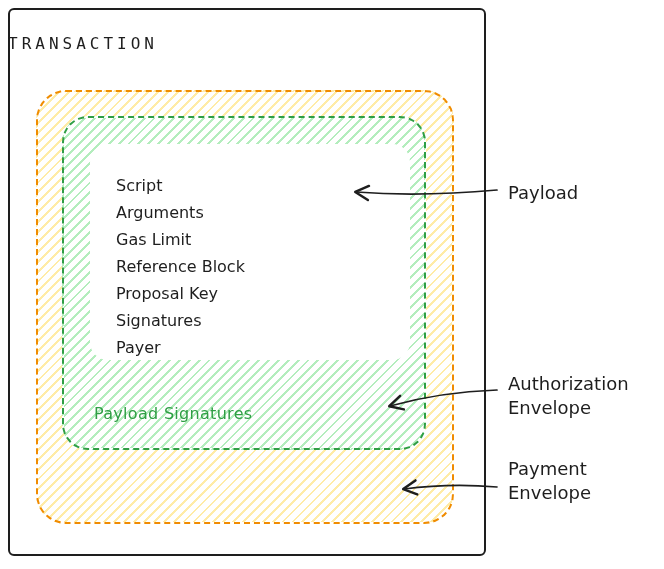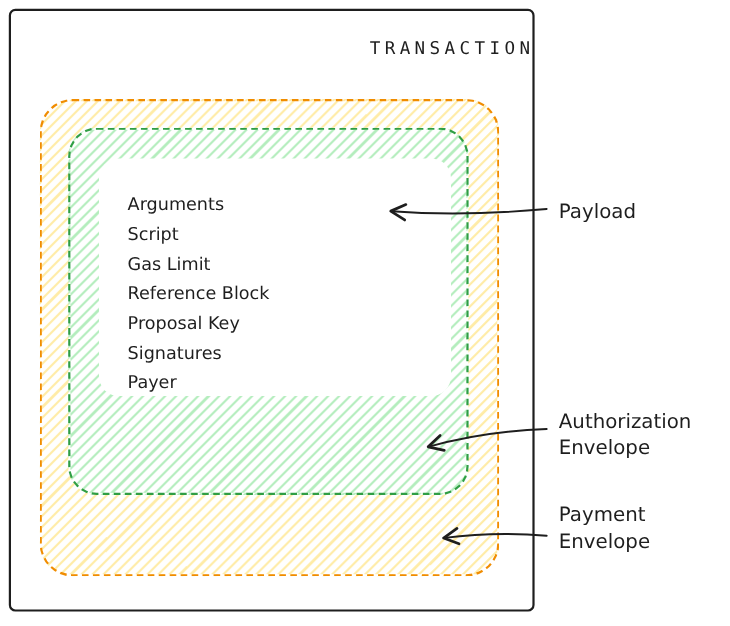--- a/index.html
+++ b/index.html
@@ -23,21 +23,21 @@
     width: 478px; height: 548px;
     border: 2.5px solid #1e1e1e;
     border-radius: 6px;
     background: #ffffff;
     box-sizing: border-box;
   }
   .diagram-title {
     position: absolute;
     left: 8px; top: 34px;
     width: 478px;
-    text-align: right;
+    text-align: left;
     font-family: "DejaVu Sans Mono", "Liberation Mono", monospace;
     font-size: 16px;
     letter-spacing: 4px;
     font-weight: 500;
     color: #1e1e1e;
   }
   
   .payment-envelope-box {
     position: absolute;
     left: 36px; top: 90px;
@@ -130,29 +130,30 @@
 
   <div class="diagram-title">TRANSACTION</div>
 
   <div class="payment-envelope-box"></div>
 
   <div class="authorization-envelope-box"></div>
 
   <div class="payload-box"></div>
 
   <div class="payload-fields">
+    <div>Script</div>
     <div>Arguments</div>
-    <div>Script</div>
     <div>Gas Limit</div>
     <div>Reference Block</div>
     <div>Proposal Key</div>
     <div>Signatures</div>
     <div>Payer</div>
   </div>
 
+  <div class="sig-label payload-signatures-label">Payload Signatures</div>
 
 
   <div class="annotation payload-annotation">Payload</div>
 
   <div class="annotation authorization-envelope-annotation">Authorization
 Envelope</div>
 
   <div class="annotation payment-envelope-annotation">Payment
 Envelope</div>
 

